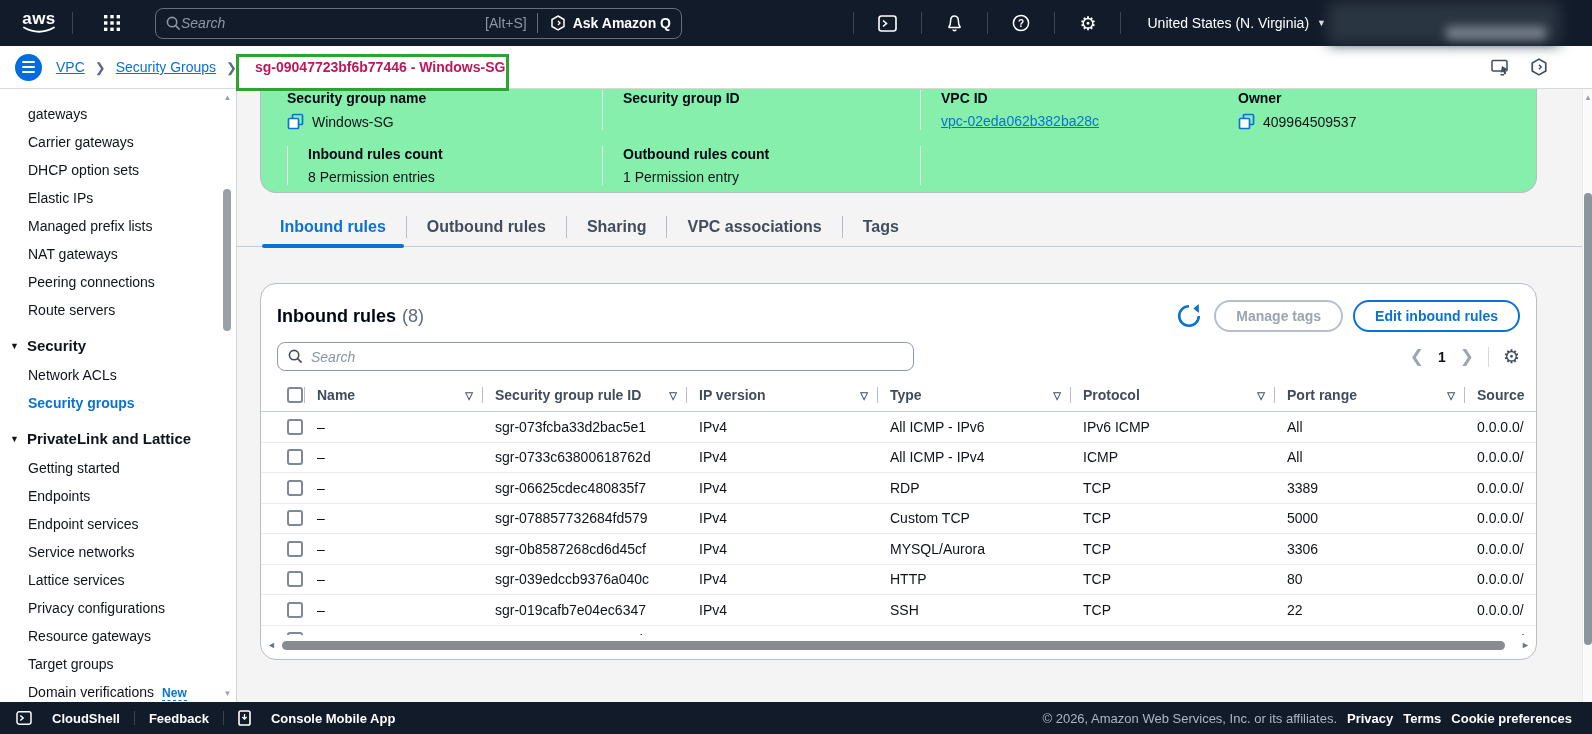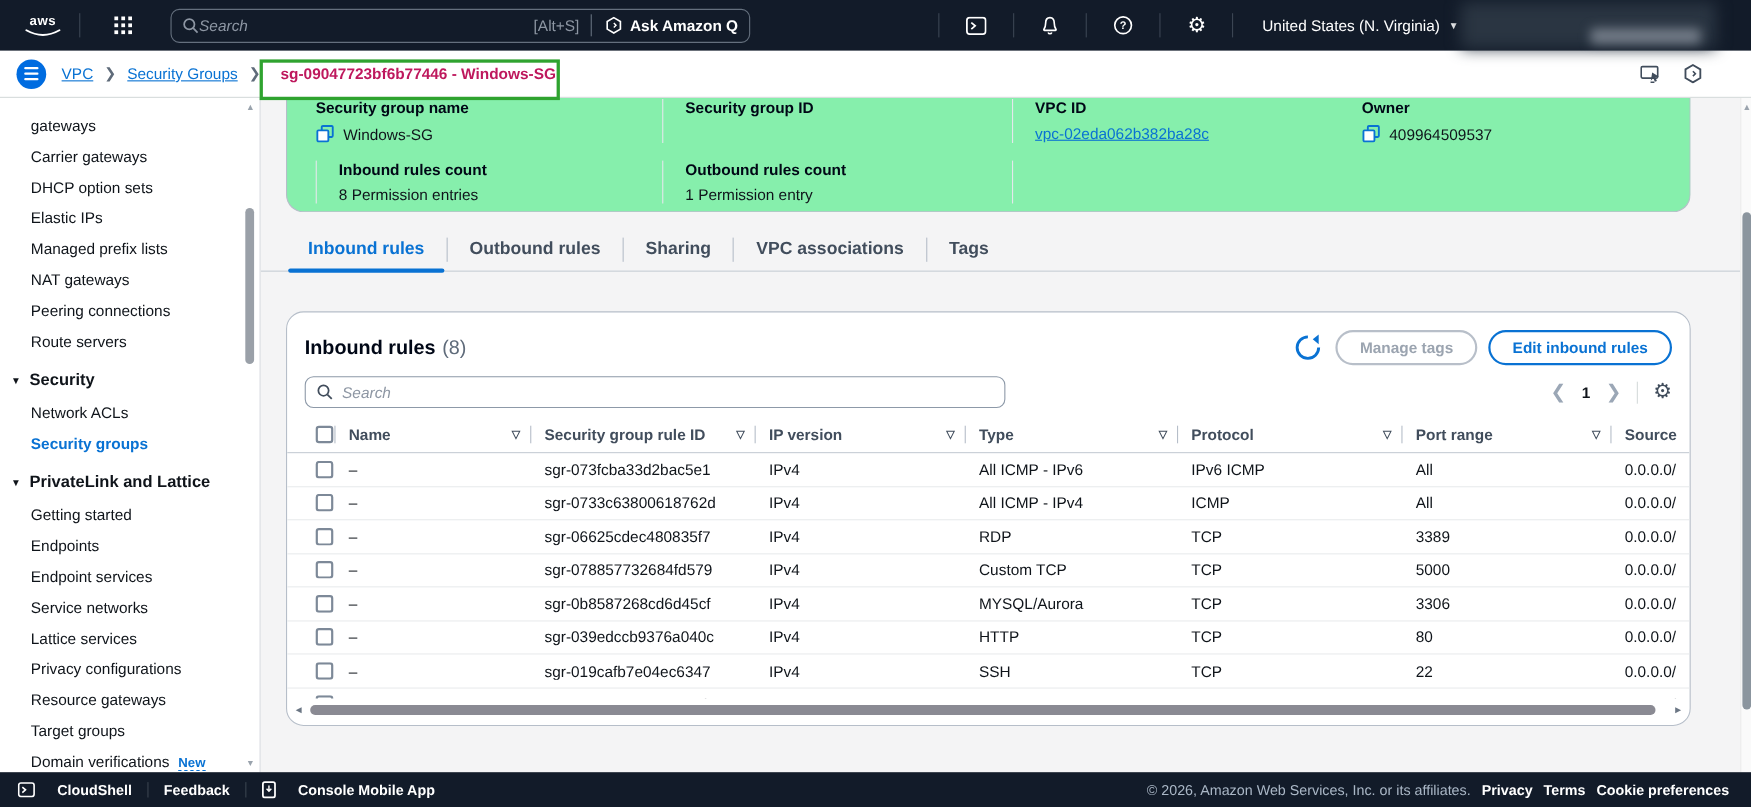--- a/index.html
+++ b/index.html
@@ -2,41 +2,41 @@
 <html><head>
 <meta charset="utf-8">
 <style>
   * { margin:0; padding:0; box-sizing:border-box; }
   html,body { width:1592px; height:734px; overflow:hidden; }
   body { font-family:"Liberation Sans", sans-serif; background:#f4f4f5; position:relative; color:#0f141a; }
 
   
   .topnav { position:absolute; top:0; left:0; width:1592px; height:46px; background:#121b29; display:flex; align-items:center; color:#fff; z-index:5; }
   .aws-logo { width:46px; margin-left:16px; display:flex; flex-direction:column; align-items:center; }
-  .aws-logo .aws-txt { font-weight:bold; font-size:12px; letter-spacing:0.5px; line-height:14px; }
+  .aws-logo .aws-txt { font-weight:bold; font-size:17px; letter-spacing:0.5px; line-height:14px; }
   .nav-divider { width:1px; height:22px; background:#3b4553; margin:0 10px; }
   .grid-icon { margin:0 6px; display:flex; }
   .nav-search { margin-left:14px; width:527px; height:31px; border:1px solid #65707e; border-radius:8px; display:flex; align-items:center; padding:0 10px; background:#121b29; }
   .nav-search input { flex:1; background:transparent; border:none; outline:none; color:#d1d5db; font-style:italic; font-size:14px; font-family:"Liberation Sans",sans-serif; }
   .nav-search input::placeholder { color:#8d96a3; font-style:italic; }
   .shortcut { color:#8d96a3; font-size:14px; margin-right:10px; white-space:nowrap; }
   .q-btn { display:flex; align-items:center; gap:7px; border-left:1px solid #65707e; padding-left:12px; height:20px; font-weight:bold; font-size:14px; white-space:nowrap; cursor:pointer; }
   .nav-right { margin-left:auto; display:flex; align-items:center; height:100%; }
   .nav-iconbtn { padding:0 14px; display:flex; align-items:center; height:100%; cursor:pointer; }
   .gear-glyph { font-size:19px; line-height:1; }
   .region { display:flex; align-items:center; gap:8px; font-size:14px; padding:0 16px; white-space:nowrap; cursor:pointer; }
   .caret { font-size:9px; }
   .redacted-a { position:absolute; right:32px; top:2px; width:232px; height:42px; background:#2a3542; filter:blur(7px); border-radius:4px; }
   .redacted-b { position:absolute; right:46px; top:26px; width:100px; height:14px; background:#737c88; filter:blur(5px); border-radius:3px; }
 
   
   .crumbbar { position:absolute; top:46px; left:0; width:1592px; height:43px; background:#fff; border-bottom:1px solid #d5dbdb; display:flex; align-items:center; z-index:4; }
   .menu-circle { width:27px; height:27px; border-radius:50%; background:#006ce0; margin-left:15px; display:flex; flex-direction:column; justify-content:center; align-items:center; gap:3px; cursor:pointer; flex:none; }
   .menu-circle i { display:block; width:13px; height:2px; background:#fff; border-radius:1px; }
-  .crumbs { display:flex; align-items:flex-start; gap:10px; margin-left:14px; font-size:14px; }
+  .crumbs { display:flex; align-items:flex-end; gap:10px; margin-left:14px; font-size:14px; }
   .crumb-link { color:#0972d3; text-decoration:underline; cursor:pointer; }
   .crumb-sep { color:#5f6b7a; font-size:13px; }
   .crumb-current { color:#be185d; font-weight:bold; padding:0 8px; }
   .crumb-icons { margin-left:auto; display:flex; align-items:center; gap:20px; margin-right:44px; color:#414d5c; }
   .green-box { position:absolute; left:236px; top:54px; width:273px; height:37px; border:3px solid #2fa32f; z-index:20; pointer-events:none; }
 
   
   .sidebar { position:absolute; top:89px; left:0; width:237px; bottom:32px; background:#fff; border-right:1px solid #d1d5db; overflow:hidden; }
   .side-list { padding:12px 0 0 28px; display:flex; flex-direction:column; }
   .side-item { font-size:14px; color:#0f141a; padding:6px 0 7px 0; line-height:15px; cursor:pointer; white-space:nowrap; }

